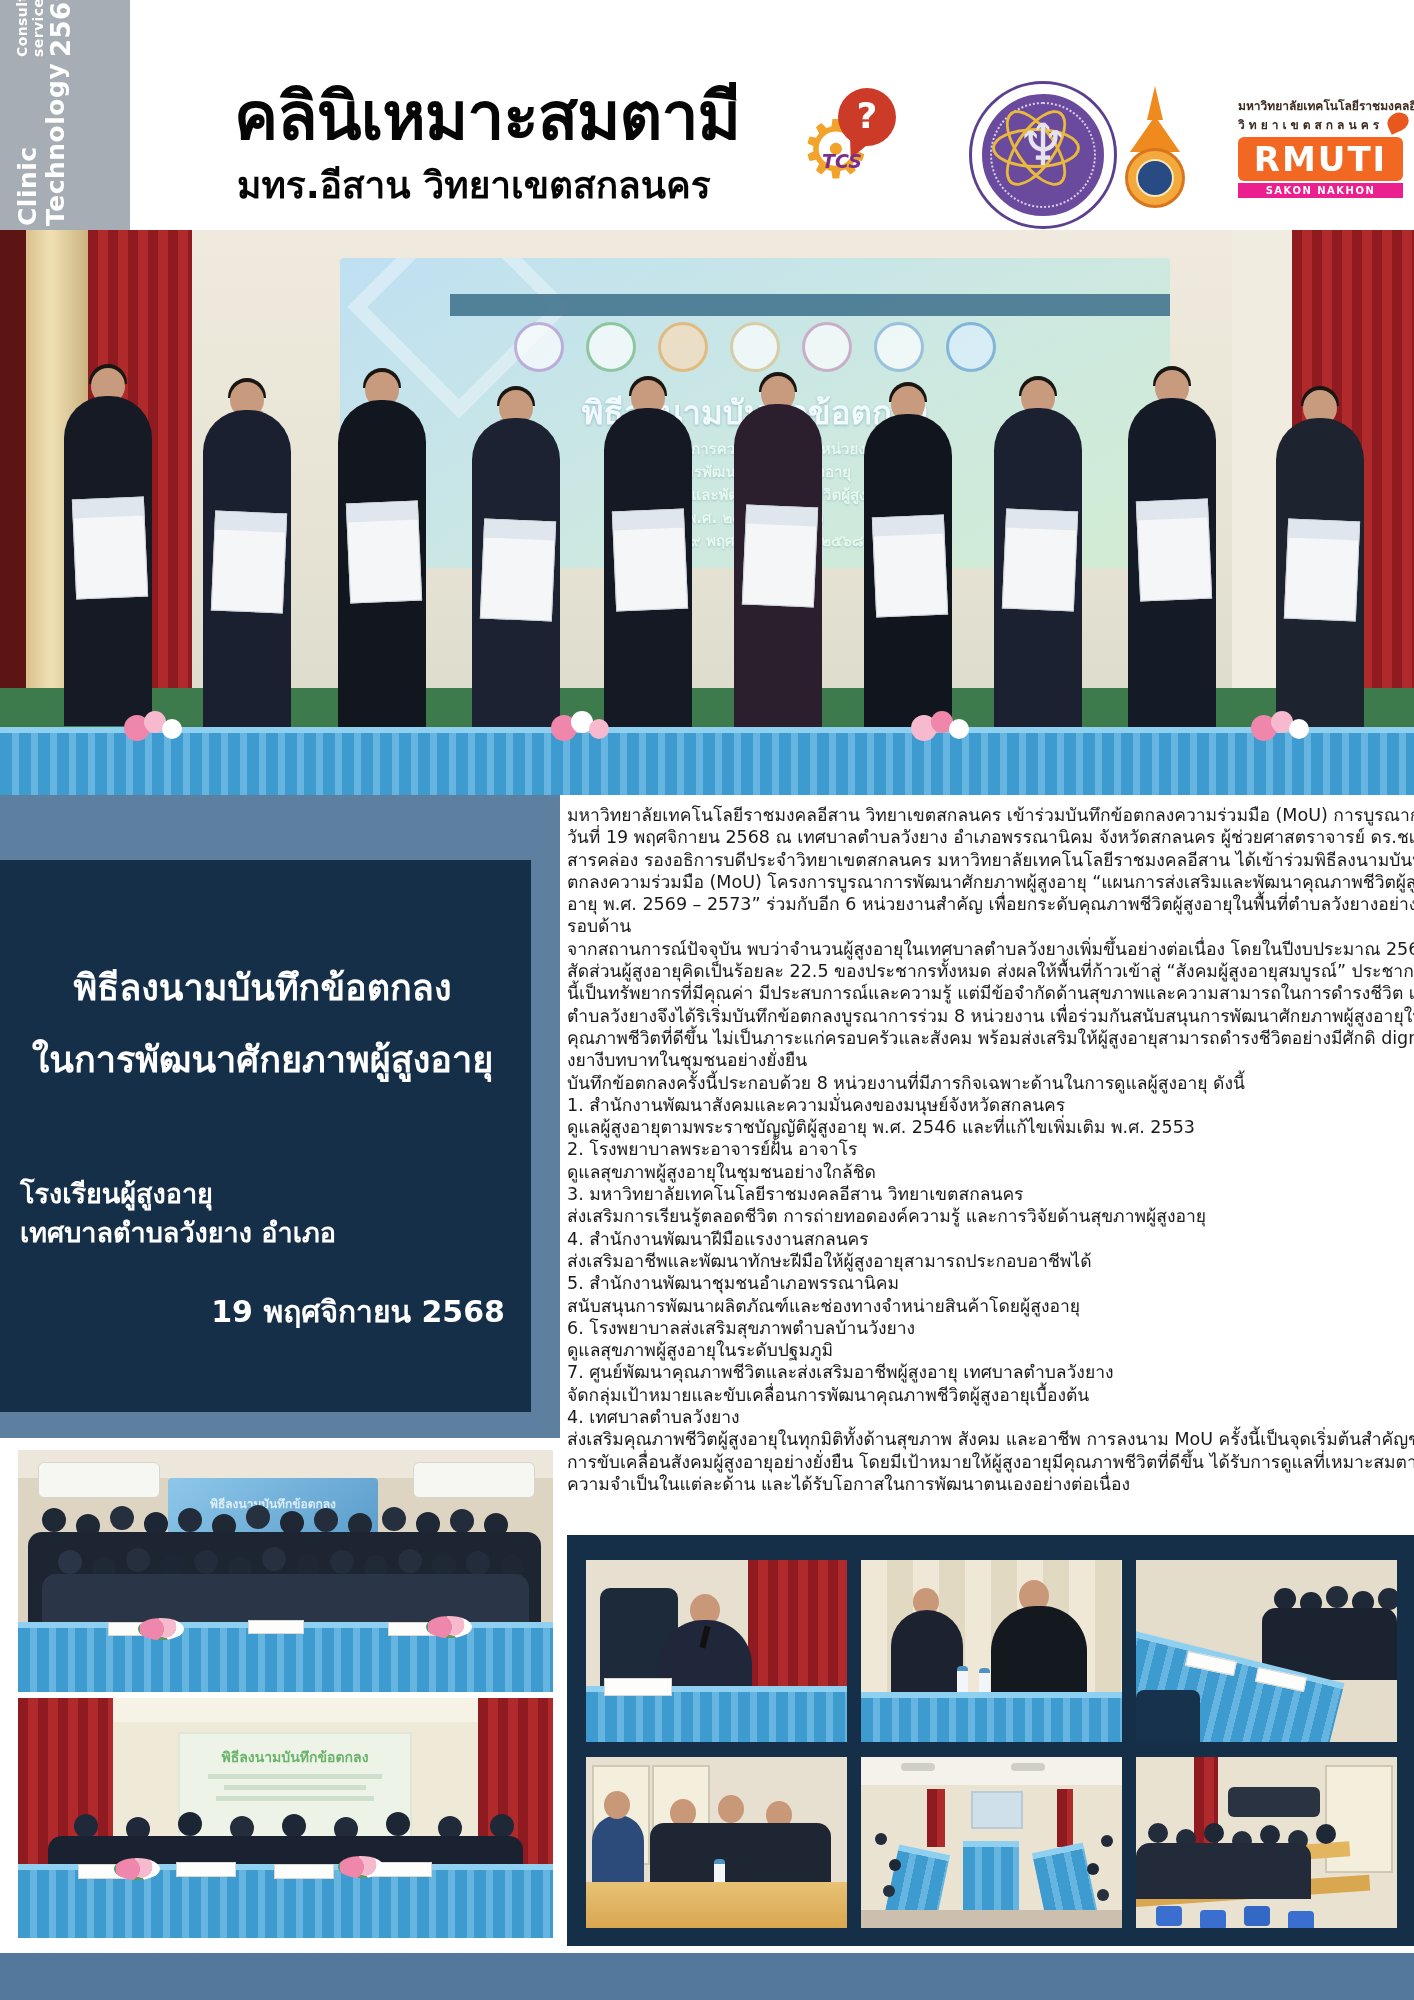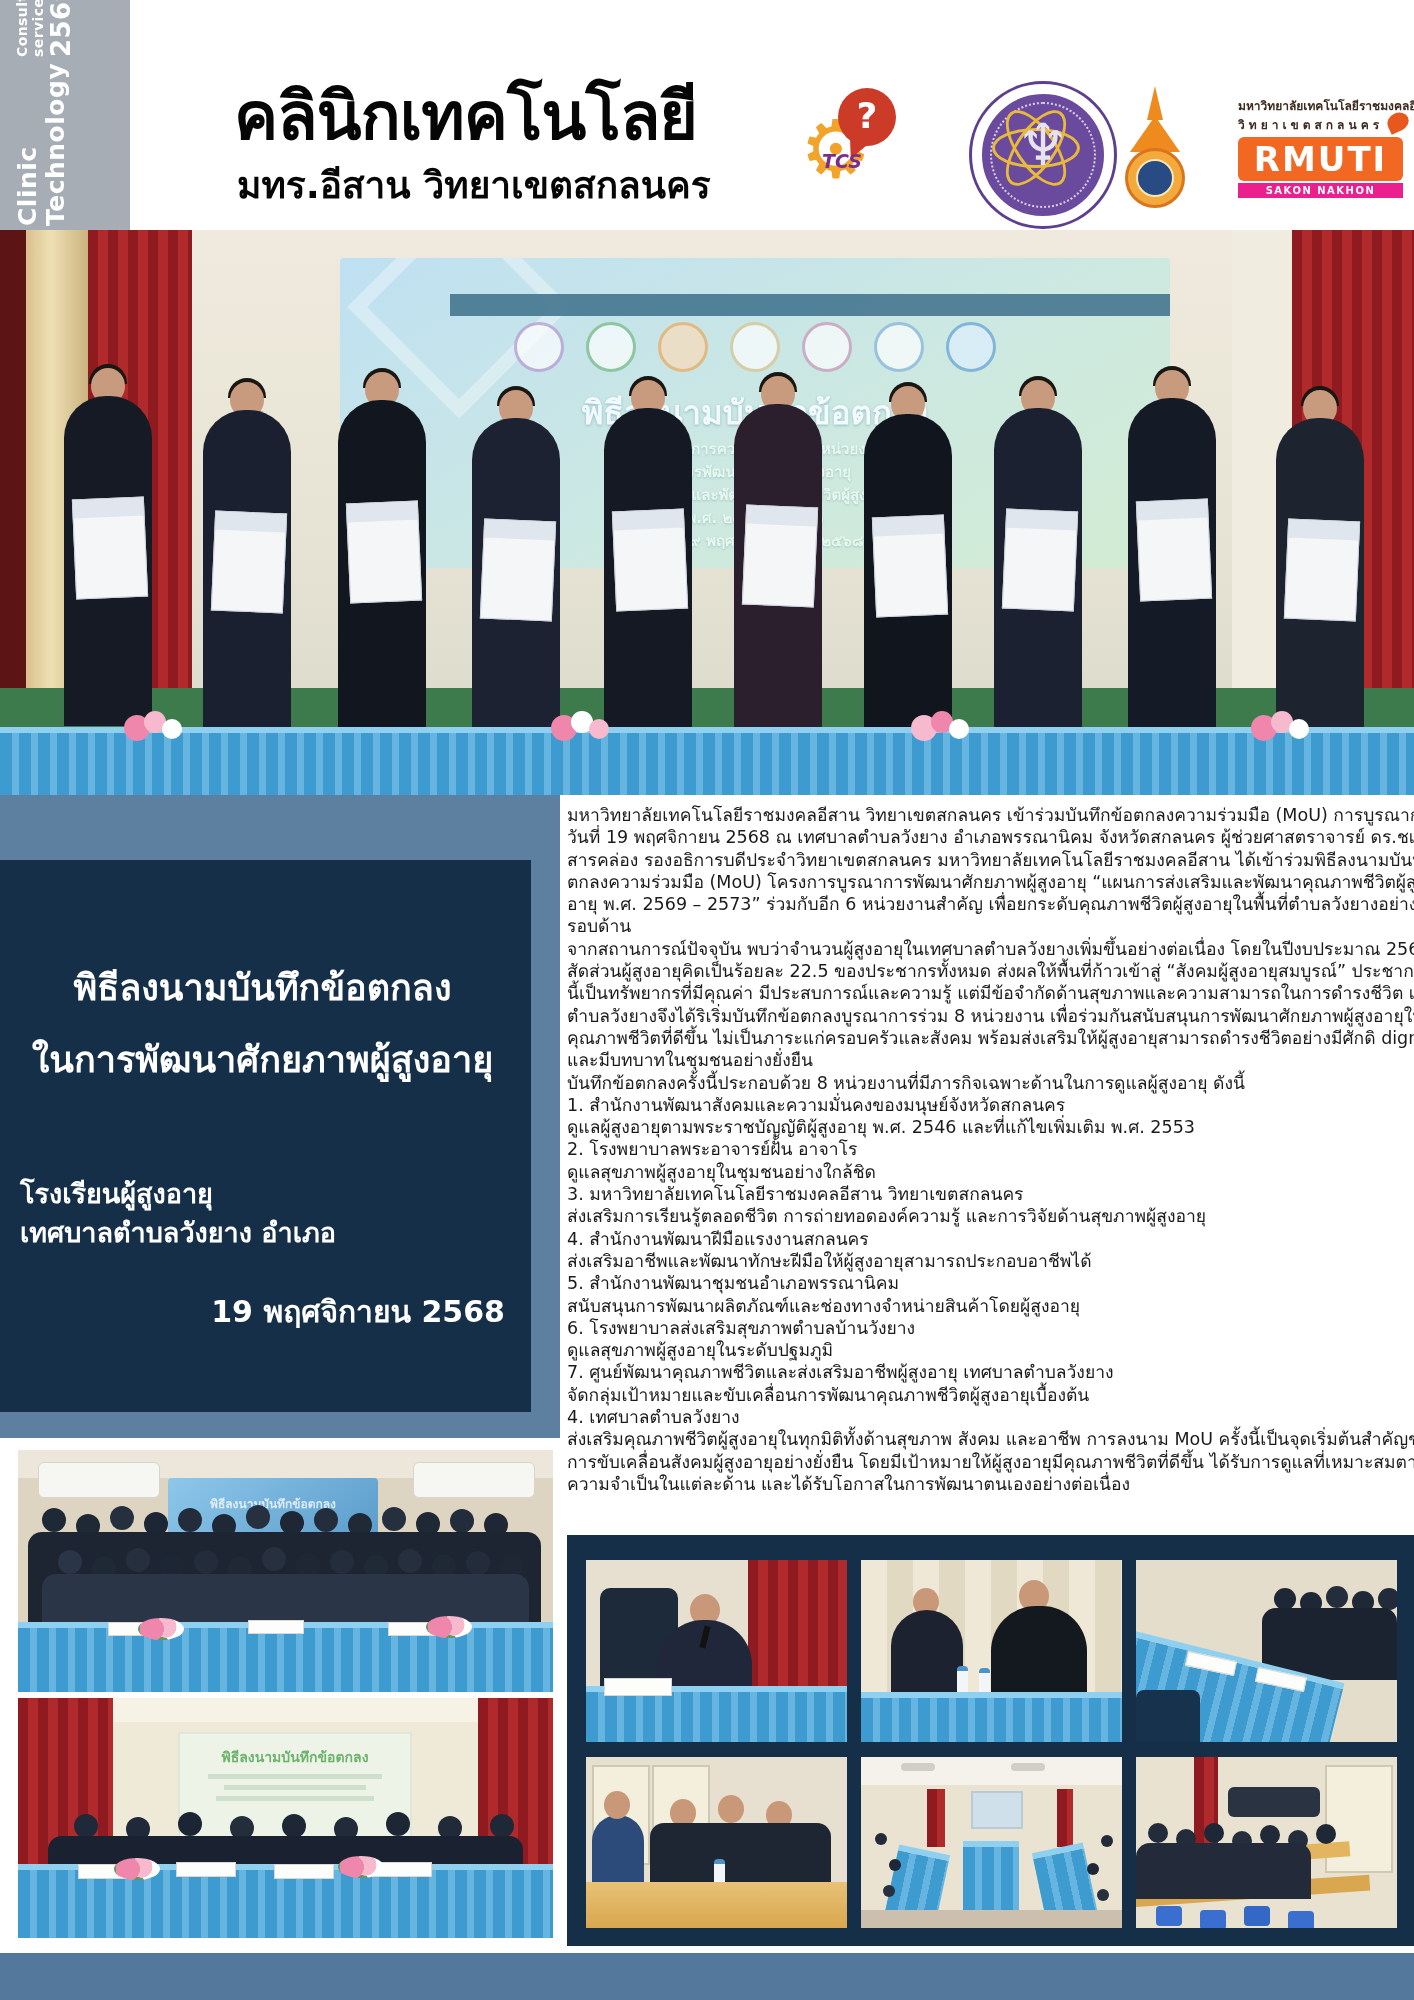--- a/index.html
+++ b/index.html
@@ -143,21 +143,21 @@
 <body>
 
 <div class="page">
 
   <div class="gray-bar">
     <div class="vwrap">
       <span class="vline1">Clinic Technology</span>
       <span class="vline2"><span>Consulting service</span> <span class="vyear">2569</span></span>
     </div>
   </div>
-  <div class="main-title">คลินิกเทคโนโลยี</div>
+  <div class="main-title">คลินิเหมาะสมตามี</div>
   <div class="main-subtitle">มทร.อีสาน วิทยาเขตสกลนคร</div>
 
   <div class="logo-tcs">
     <div class="tcs-gear">⚙</div>
     <div class="tcs-tail"></div>
     <div class="tcs-bubble">?</div>
     <div class="tcs-label">TCS</div>
   </div>
 
   <div class="logo-most">
@@ -316,21 +316,21 @@
       <div class="rep-line">วันที่ 19 พฤศจิกายน 2568 ณ เทศบาลตำบลวังยาง อำเภอพรรณานิคม จังหวัดสกลนคร ผู้ช่วยศาสตราจารย์ ดร.ชเวง</div>
       <div class="rep-line">สารคล่อง รองอธิการบดีประจำวิทยาเขตสกลนคร มหาวิทยาลัยเทคโนโลยีราชมงคลอีสาน ได้เข้าร่วมพิธีลงนามบันทึกข้อ</div>
       <div class="rep-line">ตกลงความร่วมมือ (MoU) โครงการบูรณาการพัฒนาศักยภาพผู้สูงอายุ “แผนการส่งเสริมและพัฒนาคุณภาพชีวิตผู้สูง</div>
       <div class="rep-line">อายุ พ.ศ. 2569 – 2573” ร่วมกับอีก 6 หน่วยงานสำคัญ เพื่อยกระดับคุณภาพชีวิตผู้สูงอายุในพื้นที่ตำบลวังยางอย่าง</div>
       <div class="rep-line">รอบด้าน</div>
       <div class="rep-line">จากสถานการณ์ปัจจุบัน พบว่าจำนวนผู้สูงอายุในเทศบาลตำบลวังยางเพิ่มขึ้นอย่างต่อเนื่อง โดยในปีงบประมาณ 2568 มี</div>
       <div class="rep-line">สัดส่วนผู้สูงอายุคิดเป็นร้อยละ 22.5 ของประชากรทั้งหมด ส่งผลให้พื้นที่ก้าวเข้าสู่ “สังคมผู้สูงอายุสมบูรณ์” ประชากรกลุ่ม</div>
       <div class="rep-line">นี้เป็นทรัพยากรที่มีคุณค่า มีประสบการณ์และความรู้ แต่มีข้อจำกัดด้านสุขภาพและความสามารถในการดำรงชีวิต เทศบาล</div>
       <div class="rep-line">ตำบลวังยางจึงได้ริเริ่มบันทึกข้อตกลงบูรณาการร่วม 8 หน่วยงาน เพื่อร่วมกันสนับสนุนการพัฒนาศักยภาพผู้สูงอายุให้มี</div>
       <div class="rep-line">คุณภาพชีวิตที่ดีขึ้น ไม่เป็นภาระแก่ครอบครัวและสังคม พร้อมส่งเสริมให้ผู้สูงอายุสามารถดำรงชีวิตอย่างมีศักดิ dignity</div>
-      <div class="rep-line">และมีบทบาทในชุมชนอย่างยั่งยืน</div>
+      <div class="rep-line">งยางีบทบาทในชุมชนอย่างยั่งยืน</div>
       <div class="rep-line">บันทึกข้อตกลงครั้งนี้ประกอบด้วย 8 หน่วยงานที่มีภารกิจเฉพาะด้านในการดูแลผู้สูงอายุ ดังนี้</div>
       <div class="rep-line">1. สำนักงานพัฒนาสังคมและความมั่นคงของมนุษย์จังหวัดสกลนคร</div>
       <div class="rep-line">ดูแลผู้สูงอายุตามพระราชบัญญัติผู้สูงอายุ พ.ศ. 2546 และที่แก้ไขเพิ่มเติม พ.ศ. 2553</div>
       <div class="rep-line">2. โรงพยาบาลพระอาจารย์ฝั้น อาจาโร</div>
       <div class="rep-line">ดูแลสุขภาพผู้สูงอายุในชุมชนอย่างใกล้ชิด</div>
       <div class="rep-line">3. มหาวิทยาลัยเทคโนโลยีราชมงคลอีสาน วิทยาเขตสกลนคร</div>
       <div class="rep-line">ส่งเสริมการเรียนรู้ตลอดชีวิต การถ่ายทอดองค์ความรู้ และการวิจัยด้านสุขภาพผู้สูงอายุ</div>
       <div class="rep-line">4. สำนักงานพัฒนาฝีมือแรงงานสกลนคร</div>
       <div class="rep-line">ส่งเสริมอาชีพและพัฒนาทักษะฝีมือให้ผู้สูงอายุสามารถประกอบอาชีพได้</div>
       <div class="rep-line">5. สำนักงานพัฒนาชุมชนอำเภอพรรณานิคม</div>

